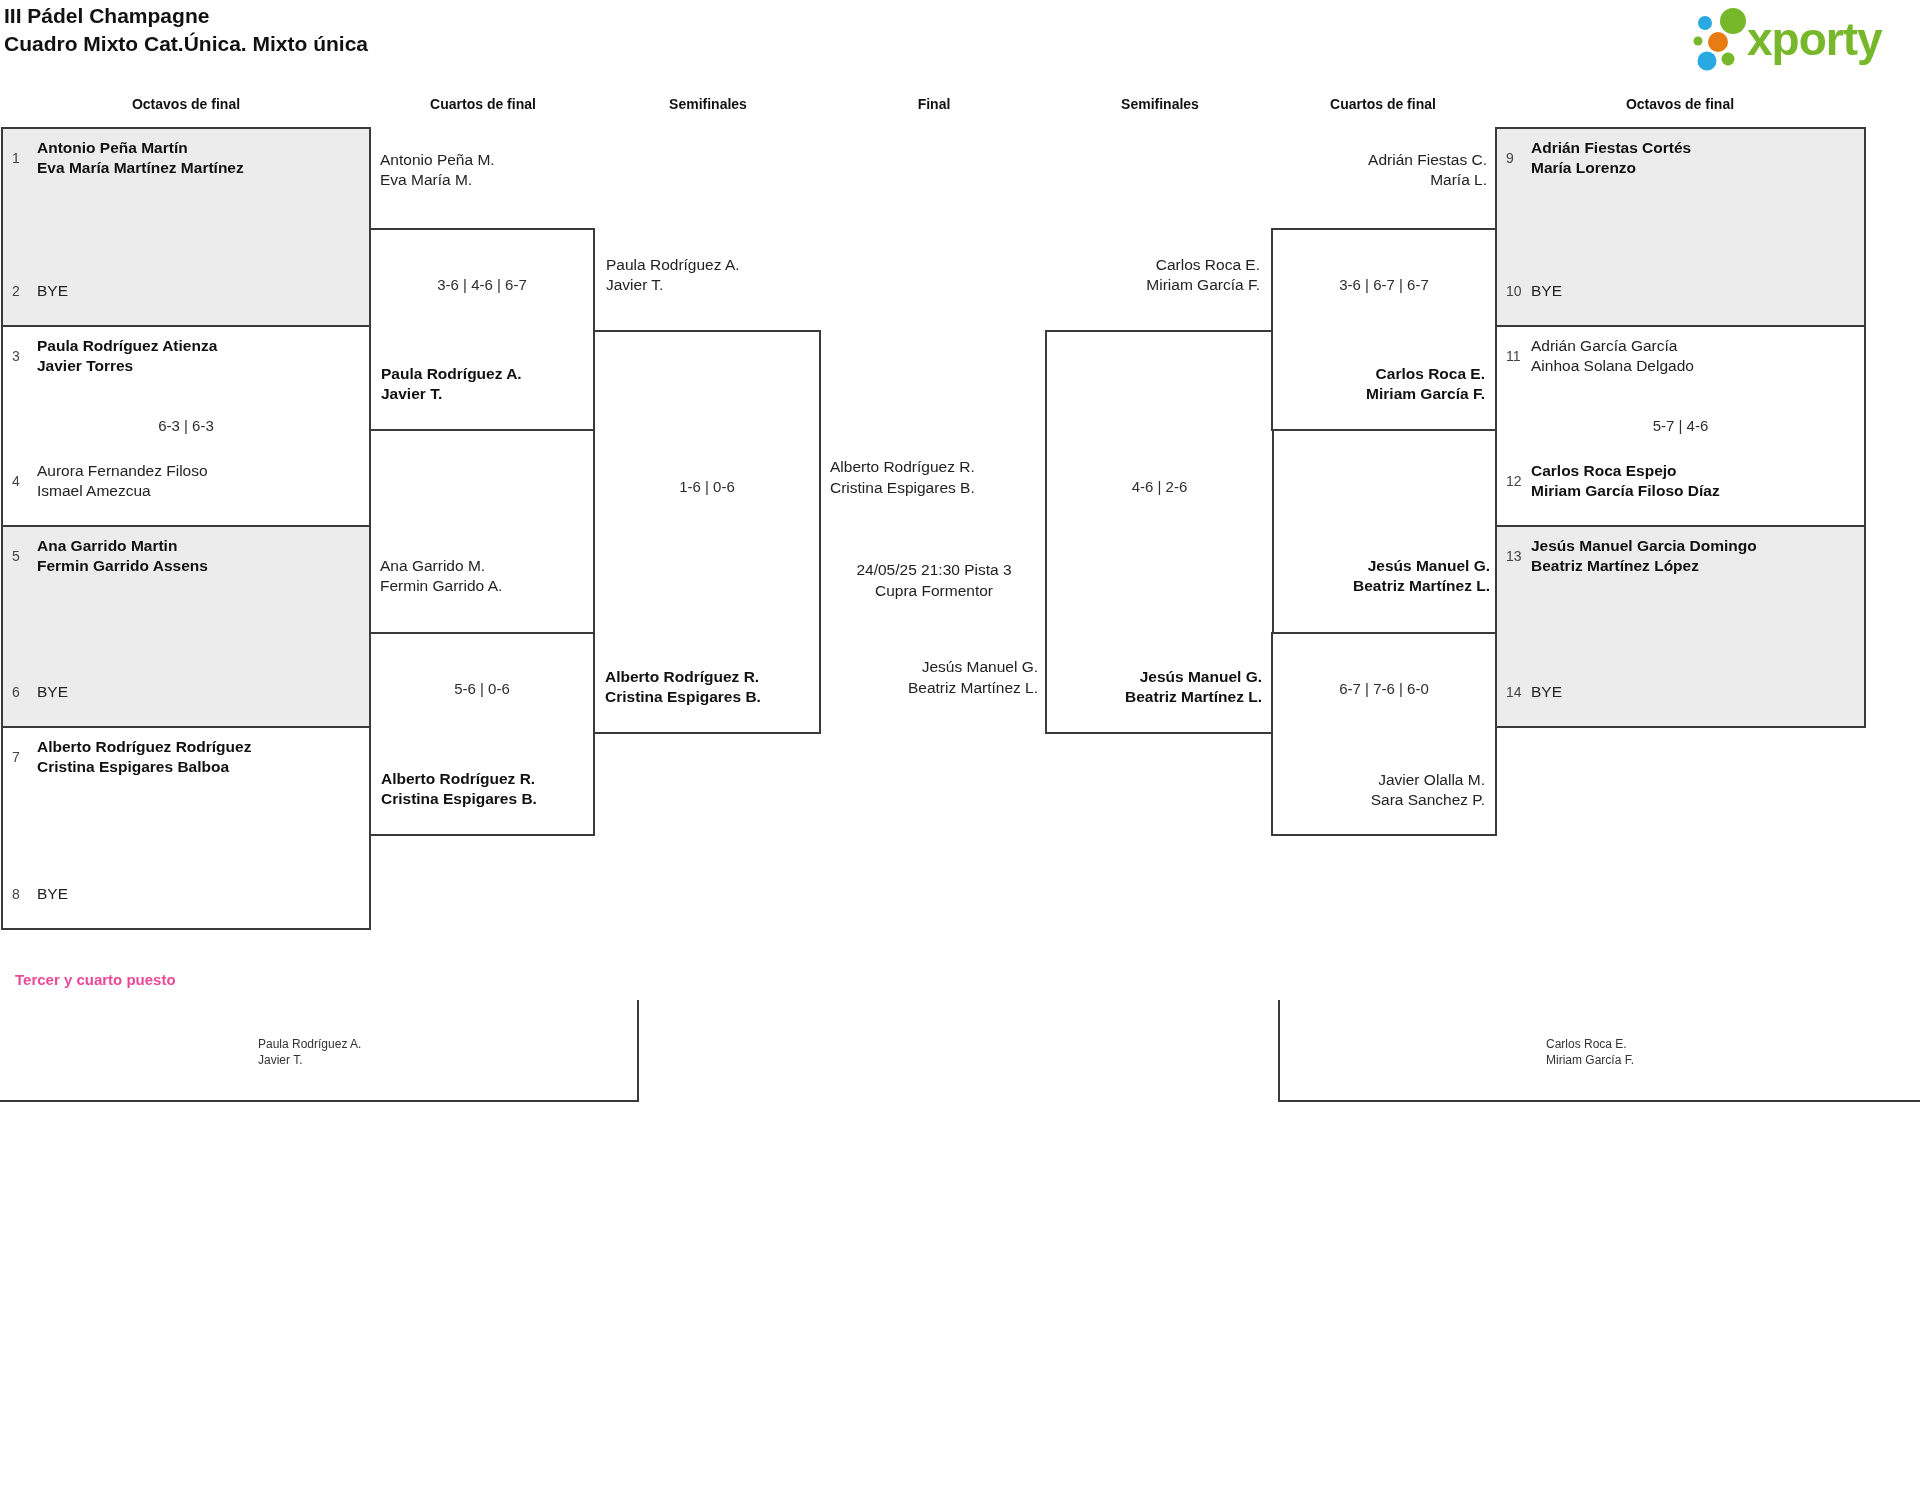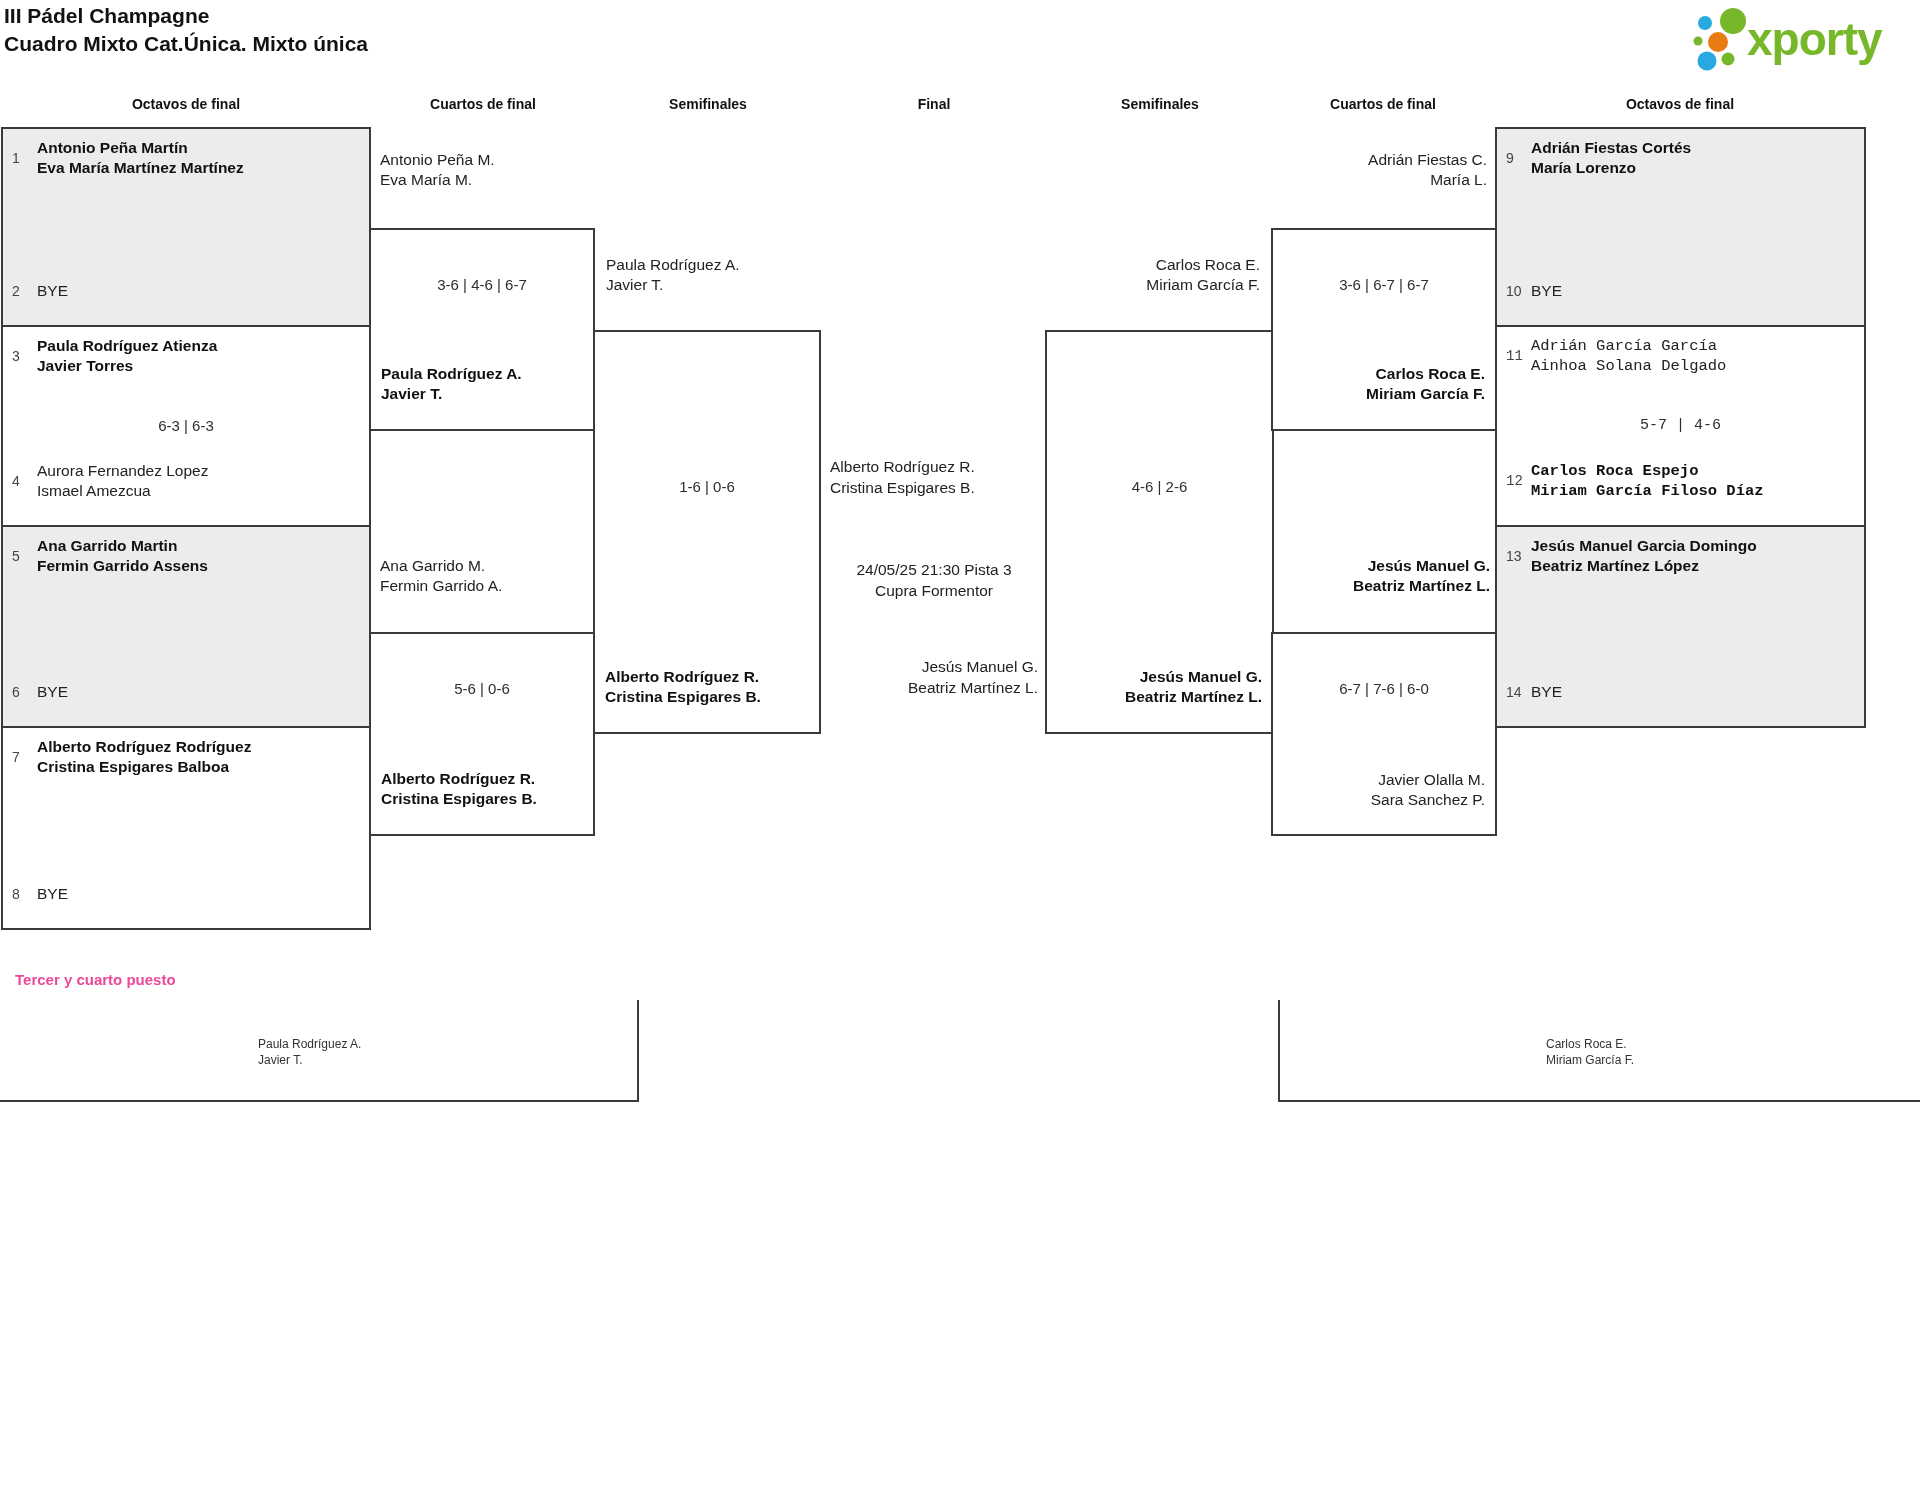--- a/index.html
+++ b/index.html
@@ -88,21 +88,21 @@
         <span class="seed">3</span>
       <span class="names bold">
           <div>Paula Rodríguez Atienza</div>
           <div>Javier Torres</div>
         </span>
       </div>
     <div class="score mid">6-3 | 6-3</div>
     <div class="pair botrow">
         <span class="seed">4</span>
       <span class="names">
-          <div>Aurora Fernandez Lopez</div>
+          <div>Aurora Fernandez Filoso</div>
           <div>Ismael Amezcua</div>
         </span>
       </div>
   </div>
   <div class="box shaded" style="left:1px;top:525px;width:370px;height:203px;">
     <div class="pair toprow">
         <span class="seed">5</span>
       <span class="names bold">
           <div>Ana Garrido Martin</div>
           <div>Fermin Garrido Assens</div>
@@ -145,21 +145,21 @@
       </div>
     <div class="score mid"></div>
     <div class="pair botrow">
         <span class="seed">10</span>
       <span class="names">
           <div>BYE</div>
           <div></div>
         </span>
       </div>
   </div>
-  <div class="box" style="left:1495px;top:325px;width:371px;height:202px;font-family:Liberation Mono, monospace;">
+  <div class="box" style="left:1495px;top:325px;width:371px;height:202px;">
     <div class="pair toprow">
         <span class="seed">11</span>
       <span class="names">
           <div>Adrián García García</div>
           <div>Ainhoa Solana Delgado</div>
         </span>
       </div>
     <div class="score mid">5-7 | 4-6</div>
     <div class="pair botrow">
         <span class="seed">12</span>

